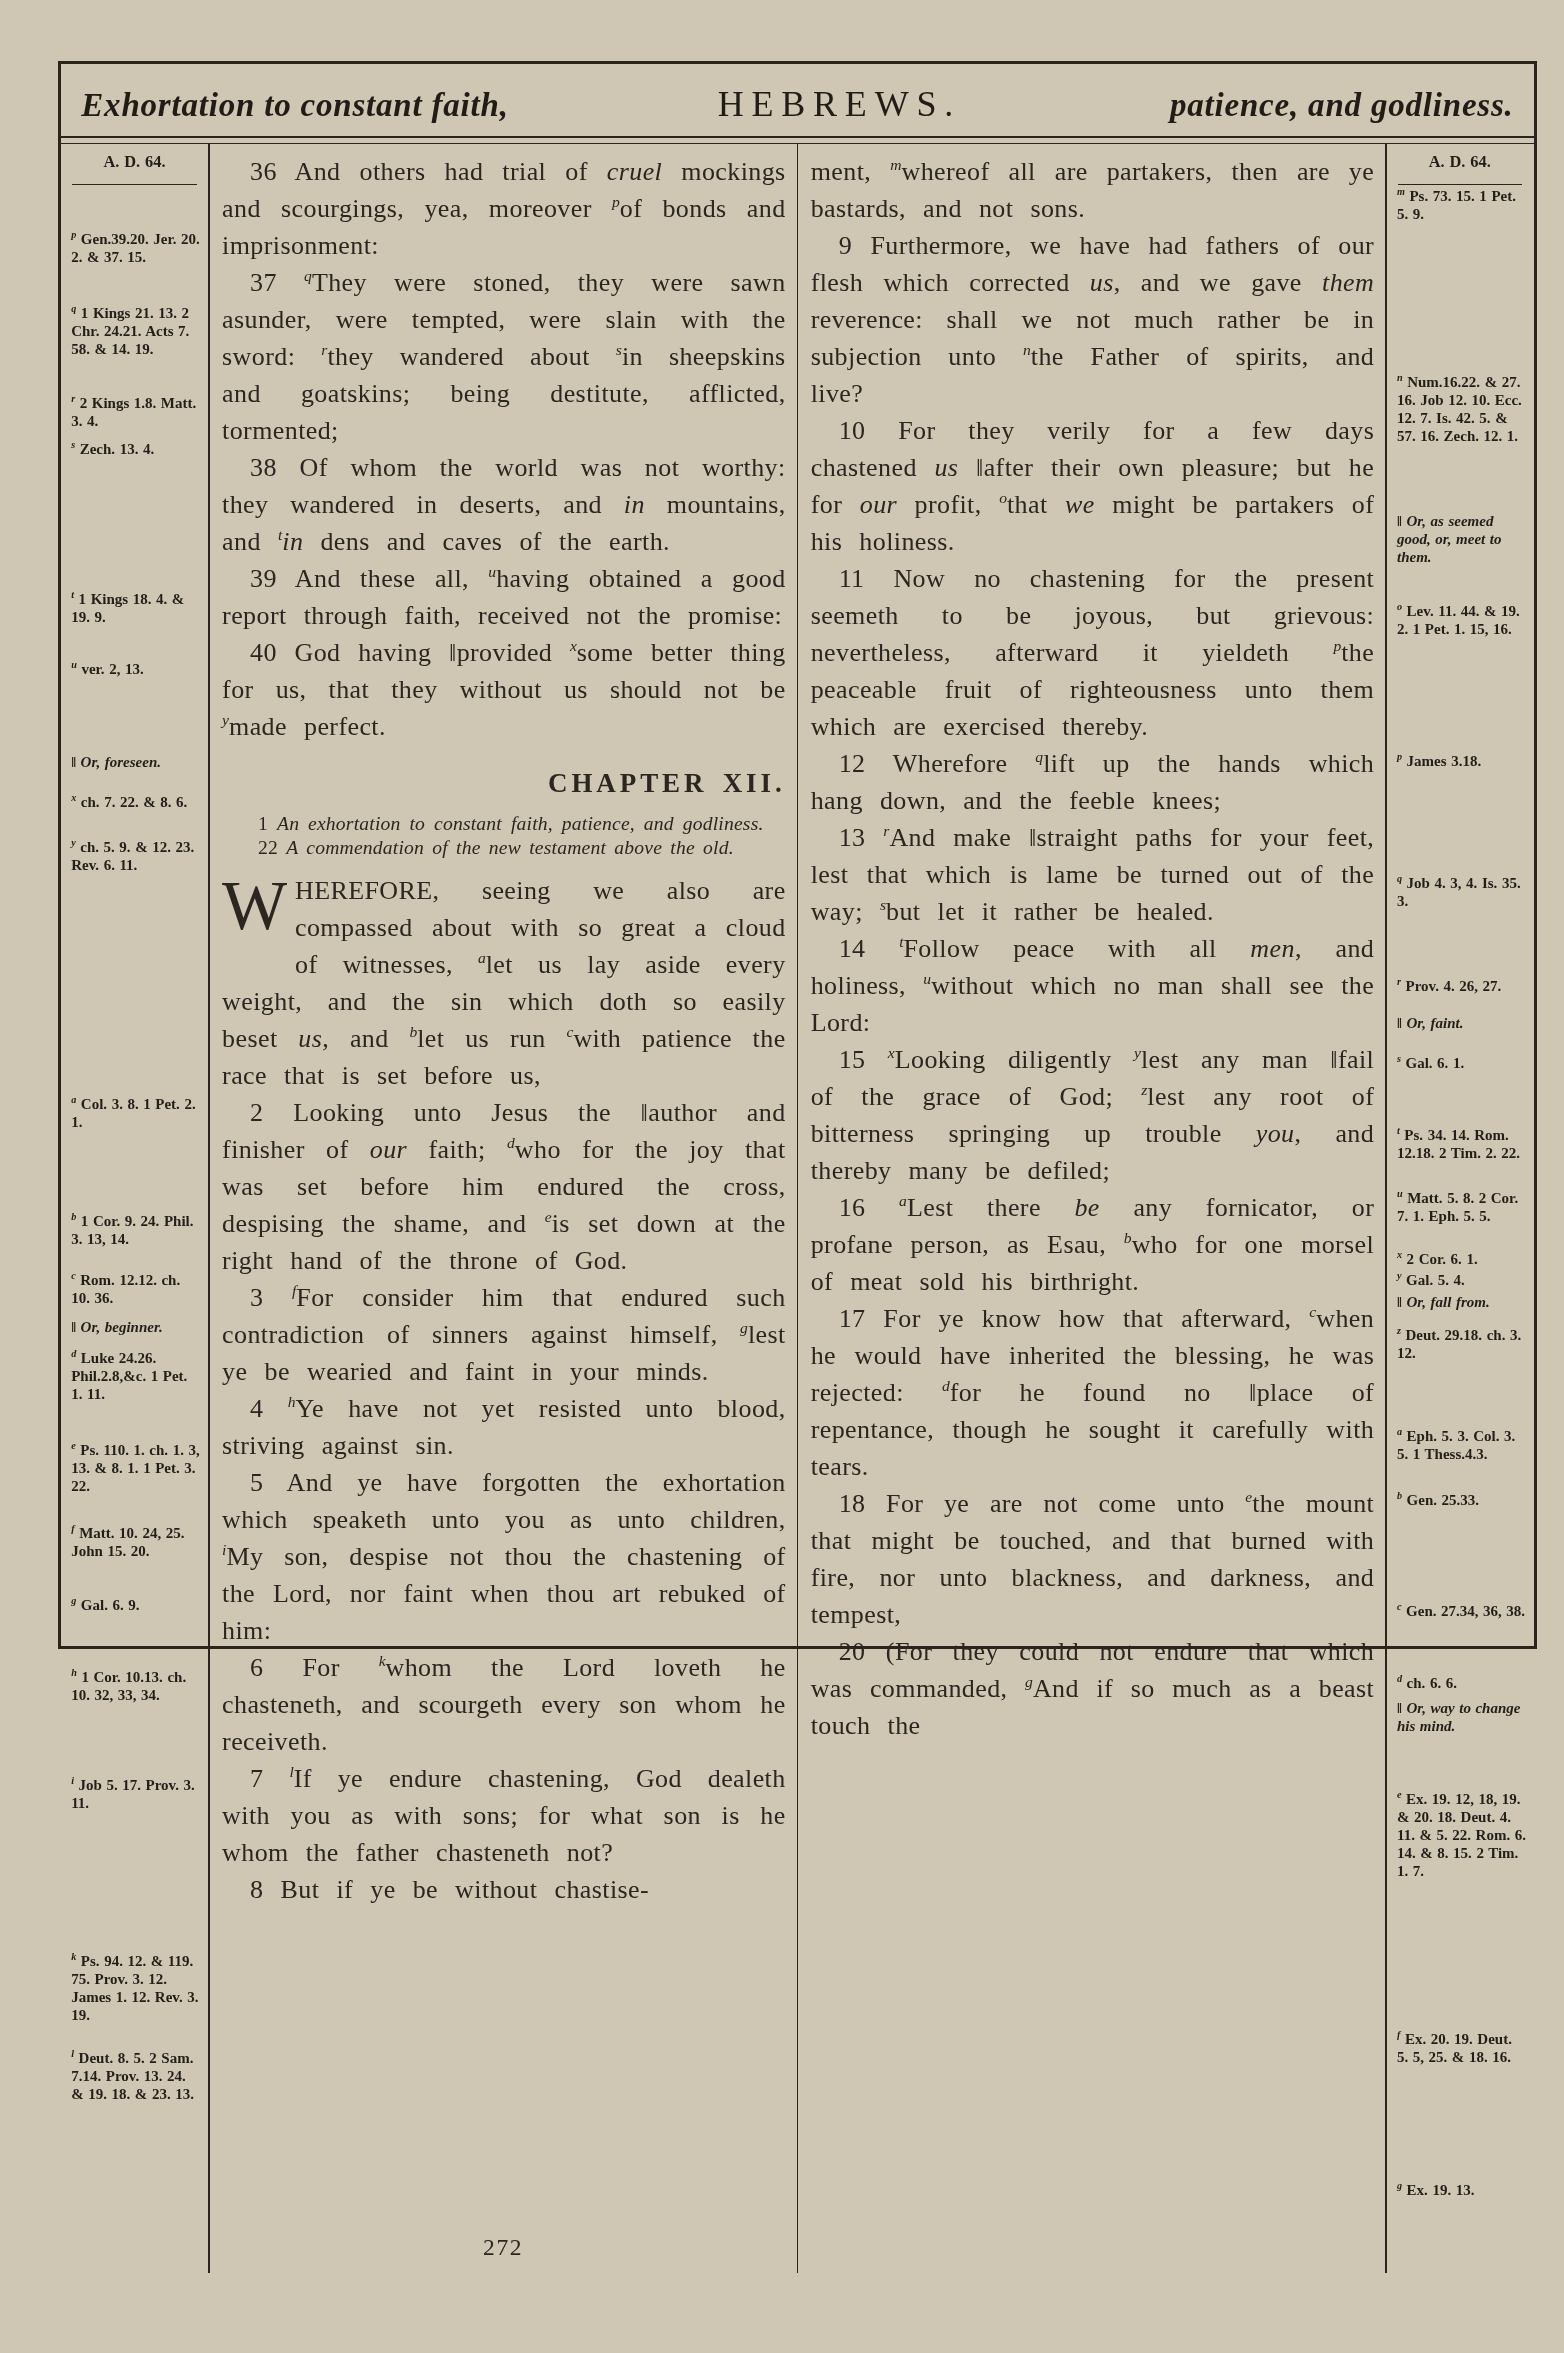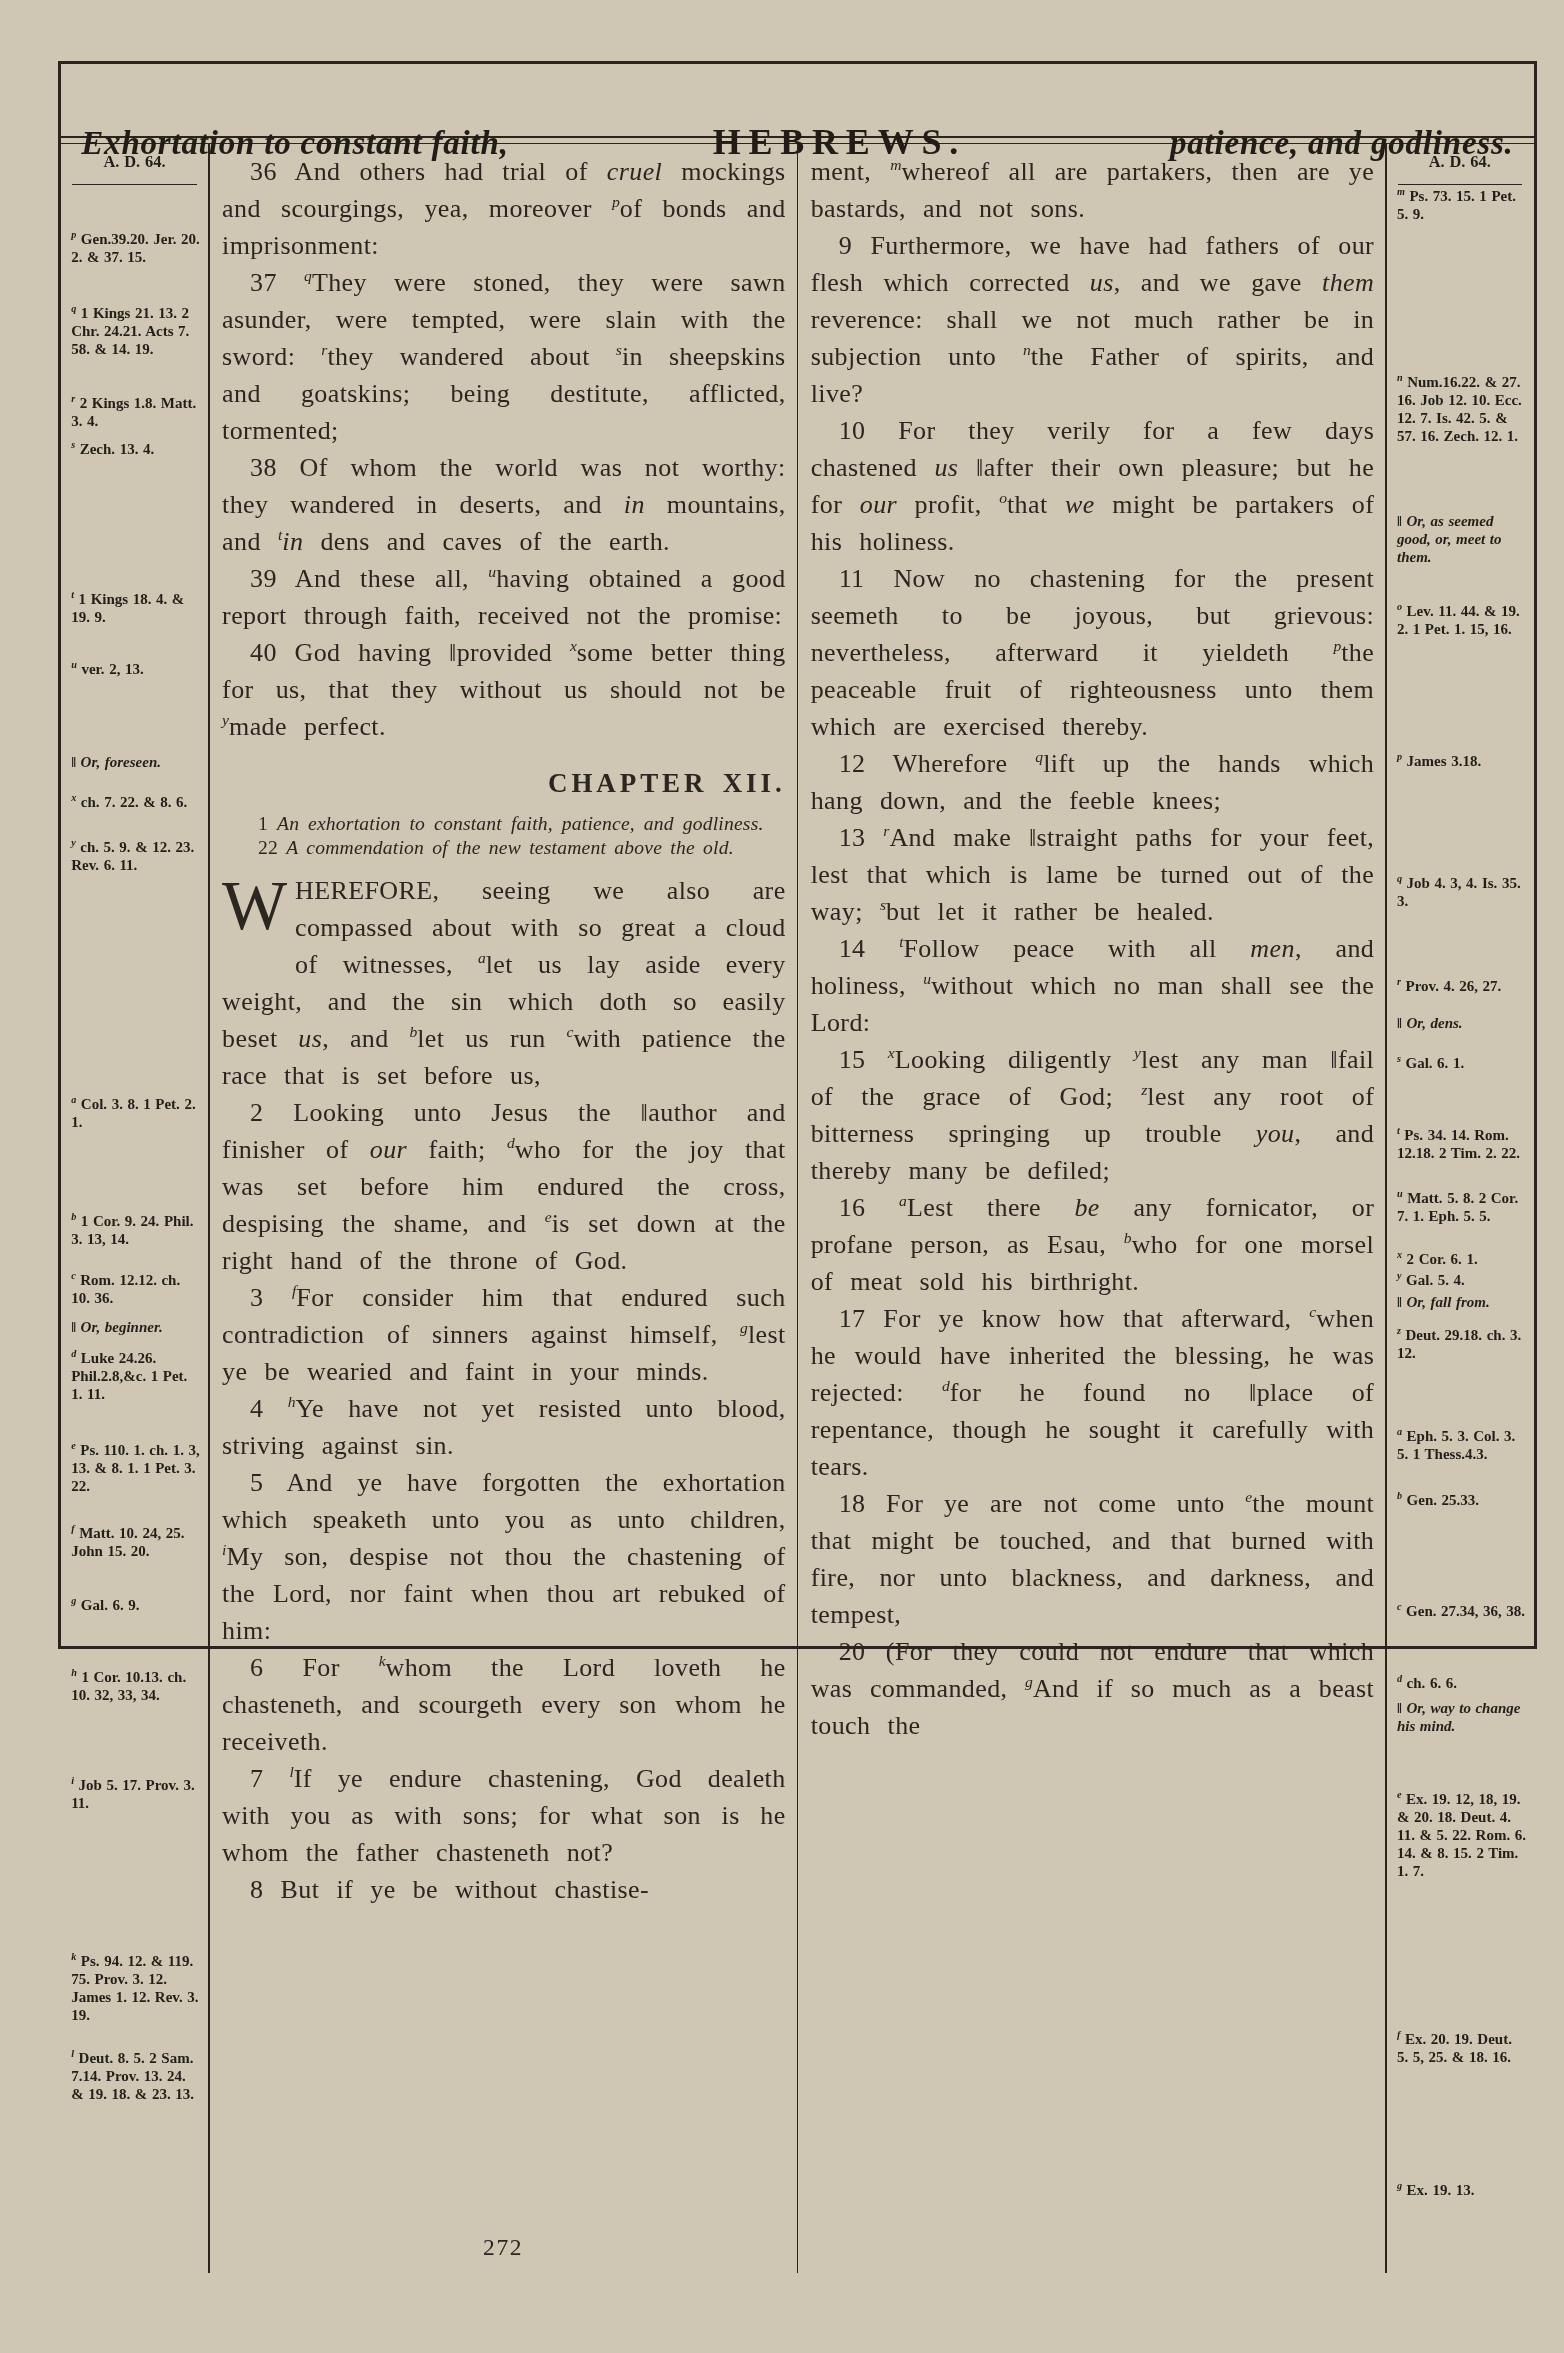--- a/index.html
+++ b/index.html
@@ -22,21 +22,21 @@
     position:absolute;left:58px;top:61px;width:1479px;height:1588px;
     box-sizing:border-box;border:3.9px solid #2a241c;color:#2b2620;
   }
   
   .running-head{
     height:72px;box-sizing:border-box;
     display:flex;justify-content:space-between;align-items:baseline;
     padding:19px 20.3px 0 20.3px;color:#211d16;
   }
   .rh-side{font-style:italic;font-weight:700;font-size:33px;letter-spacing:0.8px;}
-  .rh-center{font-size:36px;letter-spacing:7.8px;font-weight:700;margin-top:38px;}
+  .rh-center{font-size:36px;letter-spacing:7.8px;font-weight:400;}
   .rule-double{
     height:4.7px;border-top:2.3px solid #2a241c;border-bottom:1.6px solid #2a241c;
     margin:0 0 0 0;
   }
   
   .columns{
     display:grid;
     grid-template-columns:147px 1.6px 587px 1.6px 587px 1.6px 146px;
     height:2129px;
   }
@@ -168,21 +168,21 @@
 
       <aside class="refcol">
         <div class="ad">A. D. 64.</div>
         <div class="note" style="top:43px"><sup>m</sup> Ps. 73. 15. 1 Pet. 5. 9.</div>
         <div class="note" style="top:229px"><sup>n</sup> Num.16.22. &amp; 27. 16. Job 12. 10. Ecc. 12. 7. Is. 42. 5. &amp; 57. 16. Zech. 12. 1.</div>
         <div class="note" style="top:368px">‖ <i>Or, as seemed good, or, meet to them.</i></div>
         <div class="note" style="top:458px"><sup>o</sup> Lev. 11. 44. &amp; 19. 2. 1 Pet. 1. 15, 16.</div>
         <div class="note" style="top:608px"><sup>p</sup> James 3.18.</div>
         <div class="note" style="top:730px"><sup>q</sup> Job 4. 3, 4. Is. 35. 3.</div>
         <div class="note" style="top:833px"><sup>r</sup> Prov. 4. 26, 27.</div>
-        <div class="note" style="top:870px">‖ <i>Or, dens.</i></div>
+        <div class="note" style="top:870px">‖ <i>Or, faint.</i></div>
         <div class="note" style="top:910px"><sup>s</sup> Gal. 6. 1.</div>
         <div class="note" style="top:982px"><sup>t</sup> Ps. 34. 14. Rom. 12.18. 2 Tim. 2. 22.</div>
         <div class="note" style="top:1045px"><sup>u</sup> Matt. 5. 8. 2 Cor. 7. 1. Eph. 5. 5.</div>
         <div class="note" style="top:1106px"><sup>x</sup> 2 Cor. 6. 1.</div>
         <div class="note" style="top:1127px"><sup>y</sup> Gal. 5. 4.</div>
         <div class="note" style="top:1149px">‖ <i>Or, fall from.</i></div>
         <div class="note" style="top:1182px"><sup>z</sup> Deut. 29.18. ch. 3. 12.</div>
         <div class="note" style="top:1283px"><sup>a</sup> Eph. 5. 3. Col. 3. 5. 1 Thess.4.3.</div>
         <div class="note" style="top:1347px"><sup>b</sup> Gen. 25.33.</div>
         <div class="note" style="top:1458px"><sup>c</sup> Gen. 27.34, 36, 38.</div>

